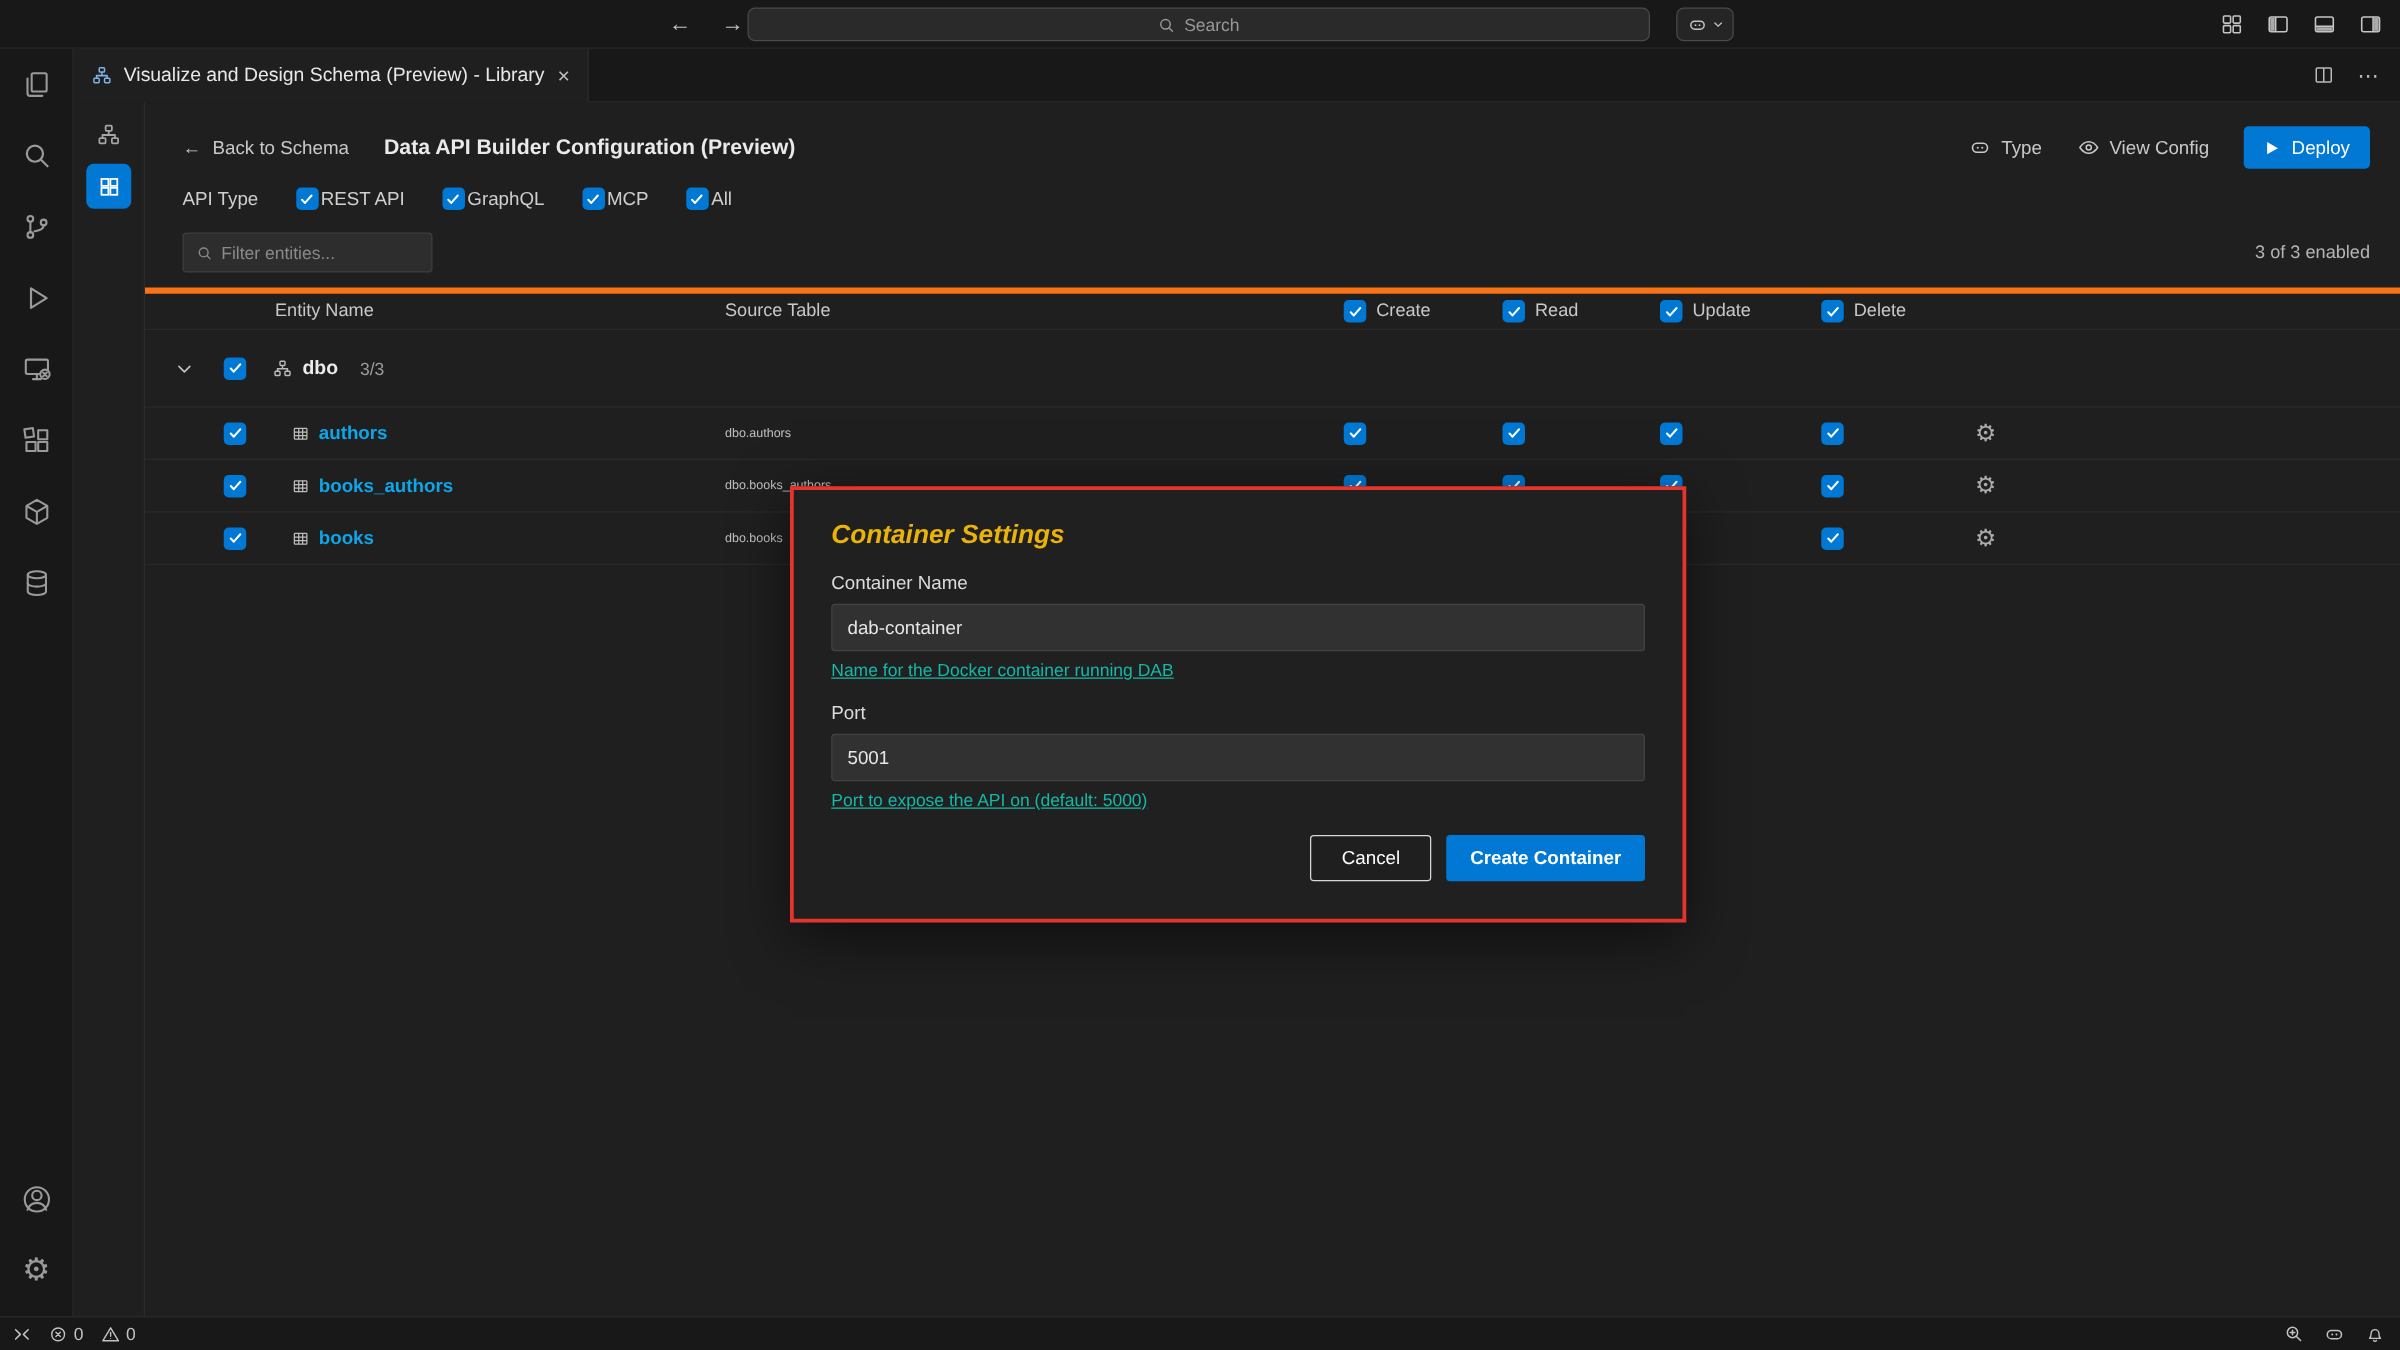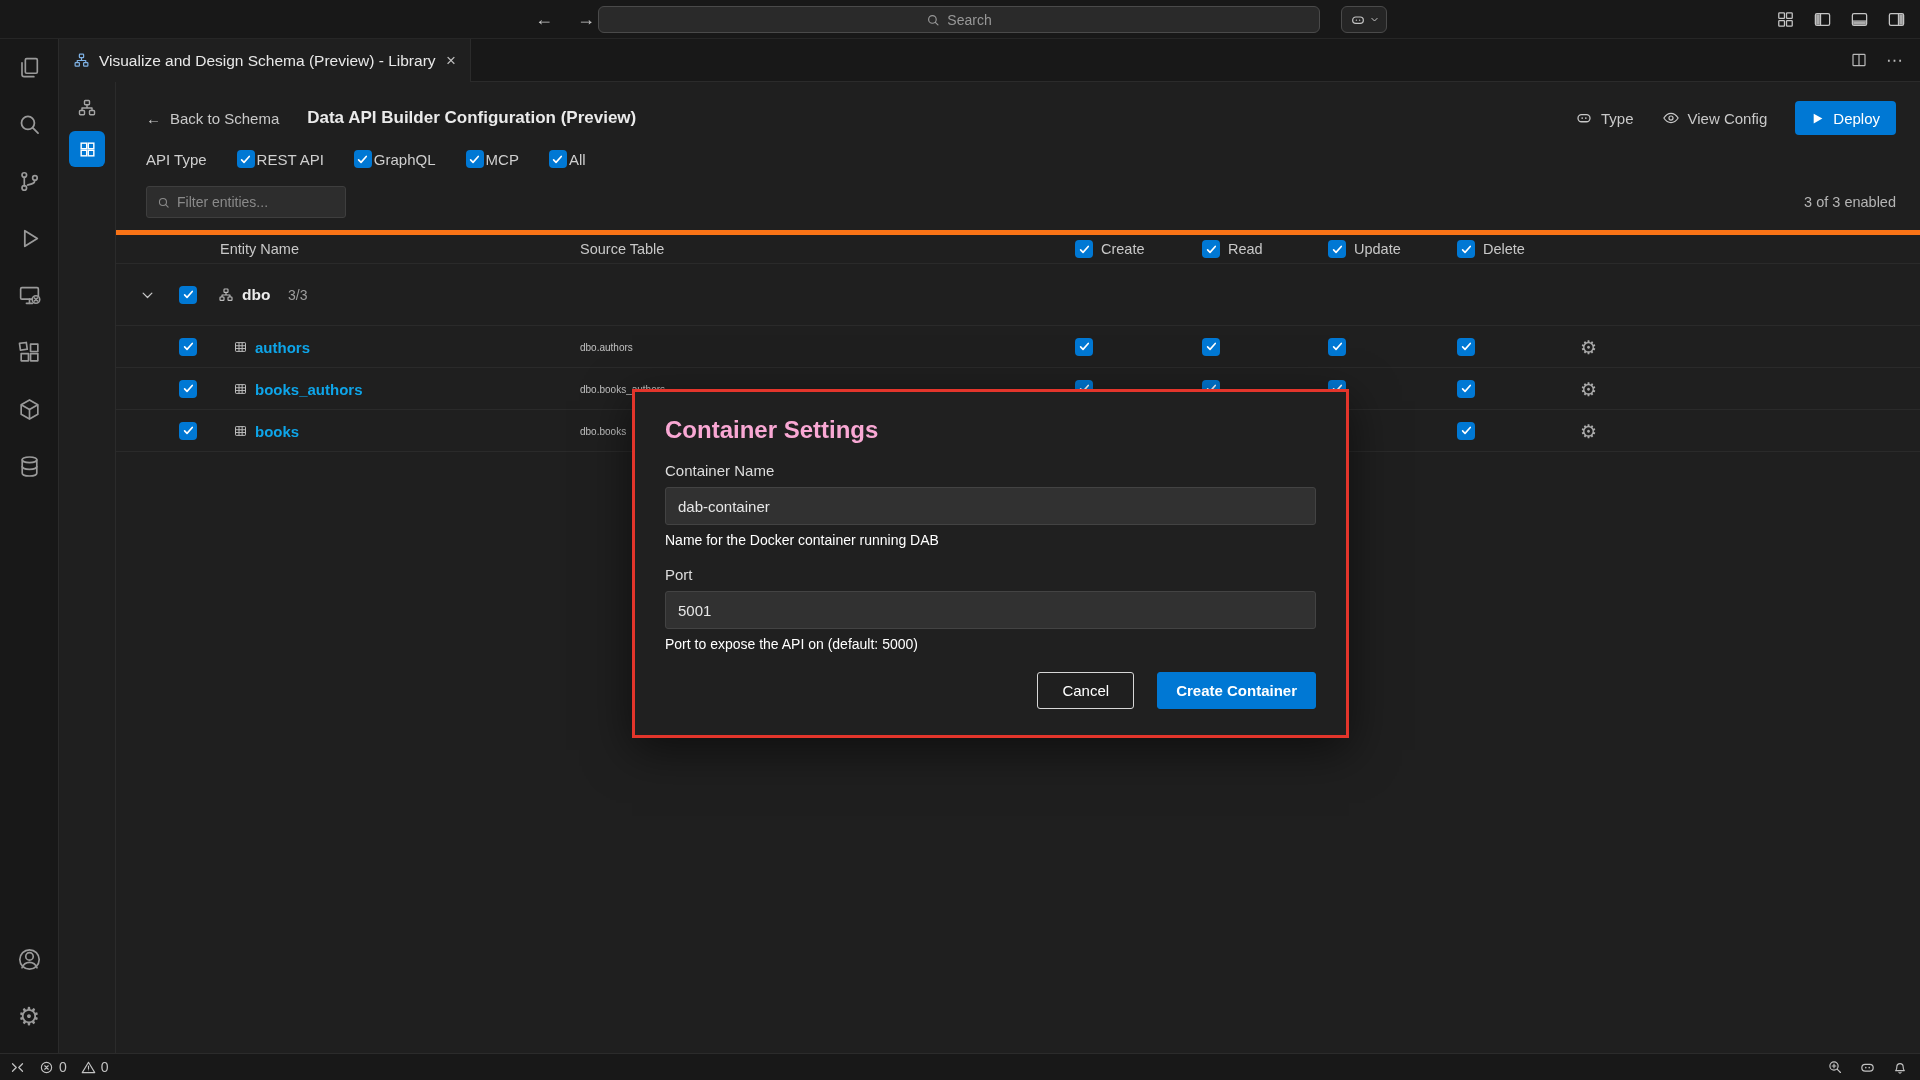--- a/index.html
+++ b/index.html
@@ -64,25 +64,25 @@
   .entity-name { font-weight:bold; color:#0ea5e9; font-size:15px; }
   .source-val { color:#c0c0c0; font-size:10px; }
   .group-name { font-weight:bold; color:#ececec; font-size:15.5px; }
   .group-count { color:#9d9d9d; font-size:14px; }
   .row-gear { font-size:19px; color:#ababab; line-height:1; }
 
   .cb { width:18px; height:18px; background:#0078d4; border-radius:4px; display:inline-flex; align-items:center; justify-content:center; flex:0 0 auto; }
 
   
   .modal { position:absolute; left:632px; top:389px; width:717px; height:349px; background:#202020; border:3px solid #e3352b; box-shadow:0 12px 44px rgba(0,0,0,.55); z-index:20; padding:24px 30px 0 30px; }
-  .modal-title { font-size:24px; font-weight:bold; color:#f9a8d4; }
+  .modal-title { font-size:21px; font-weight:bold; color:#eab308;font-style:italic; }
   .field-label { font-size:15px; color:#dcdcdc; margin-top:18px; }
   .text-input { width:100%; height:38px; background:#313131; border:1px solid #434343; border-radius:3px; color:#e6e6e6; font-size:15px; padding:0 12px; margin-top:8px; font-family:inherit; outline:none; }
-  .help { font-size:14px; color:#ffffff; margin-top:7px; }
-  .modal-actions { display:flex; justify-content:flex-end; gap:23px; margin-top:20px; }
+  .help { font-size:14px; color:#14b8a6; margin-top:7px;text-decoration:underline; }
+  .modal-actions { display:flex; justify-content:flex-end; gap:12px; margin-top:20px; }
   .btn-cancel { height:37px; padding:0 24px; background:#1f1f1f; border:1px solid #d7d7d7; color:#ffffff; border-radius:3px; font-size:15px; font-family:inherit; }
   .btn-create { height:37px; padding:0 18px; background:#0078d4; border:1px solid #0078d4; color:#ffffff; border-radius:3px; font-size:15px; font-weight:bold; font-family:inherit; }
 
   
   .statusbar { position:absolute; bottom:0; left:0; width:100%; height:27px; background:#181818; border-top:1px solid #2b2b2b; display:flex; align-items:center; font-size:14px; color:#c2c2c2; z-index:5; }
   .sb-left { display:flex; align-items:center; gap:14px; padding-left:10px; }
   .sb-item { display:flex; align-items:center; gap:5px; }
   .sb-right { margin-left:auto; display:flex; align-items:center; gap:16px; padding-right:12px; }
 </style>
 </head>

